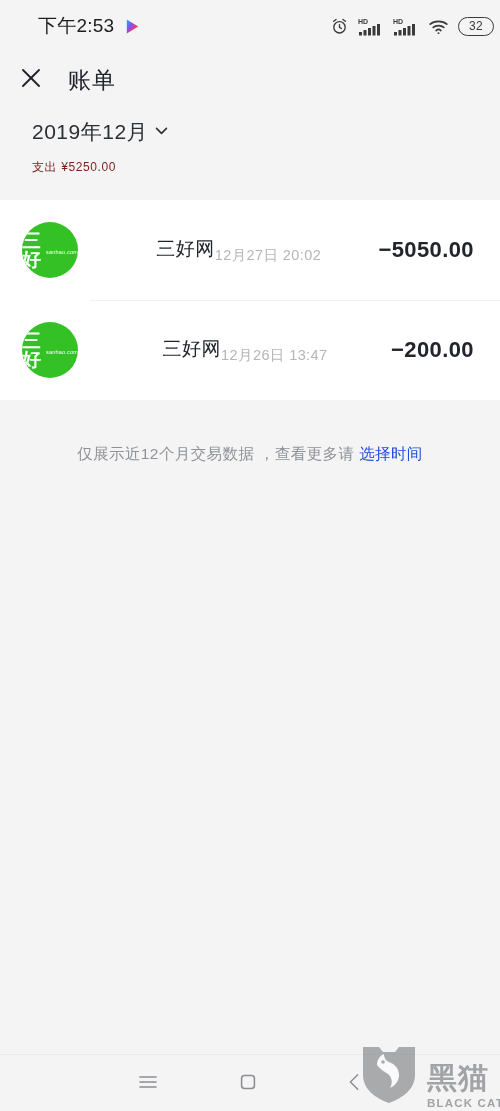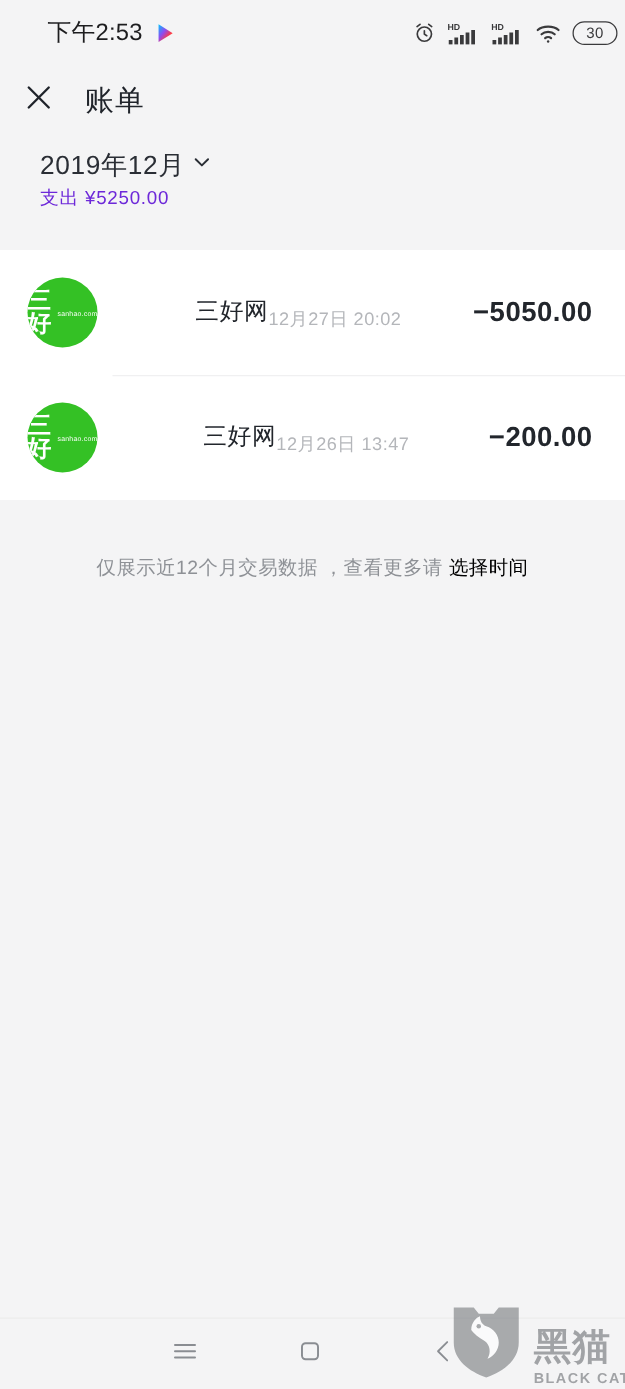--- a/index.html
+++ b/index.html
@@ -79,23 +79,23 @@
   }
   .summary-month {
     display: flex;
     align-items: center;
     gap: 5px;
     font-size: 21px;
     color: #2a2e35;
     letter-spacing: 0.5px;
   }
   .summary-sub {
-    margin-top: 3px;
-    font-size: 15px;
-    color: #6d28d9;
+    margin-top: 13px;
+    font-size: 12px;
+    color: #7f1d1d;
     letter-spacing: 0.6px;
   }
 
   
   .card {
     position: absolute;
     top: 200px; left: 0;
     width: 500px;
     background: #ffffff;
     padding: 0 0 0 0;
@@ -170,21 +170,21 @@
   .note {
     position: absolute;
     top: 444px; left: 0;
     width: 500px;
     text-align: center;
     font-size: 15.5px;
     color: #8e9196;
     letter-spacing: 0.4px;
   }
   .note-link {
-    color: #000000;
+    color: #1d4ed8;
   }
 
   
   .navbar {
     position: absolute;
     bottom: 0; left: 0;
     width: 500px; height: 57px;
     background: #f4f4f5;
     border-top: 1px solid #ebebec;
   }
@@ -285,21 +285,21 @@
         </svg>
       </span>
       <span>
         <svg class="ic" width="21" height="19" viewBox="0 0 24 20" fill="none" stroke="#3a3a3c" stroke-width="2" stroke-linecap="round">
           <path d="M2.5 7.2 C7 3 17 3 21.5 7.2"></path>
           <path d="M6 11 C9 8.2 15 8.2 18 11"></path>
           <path d="M9.3 14.6 C10.8 13.2 13.2 13.2 14.7 14.6"></path>
           <circle cx="12" cy="17.6" r="1.1" fill="#3a3a3c" stroke="none"></circle>
         </svg>
       </span>
-      <span class="battery">30</span>
+      <span class="battery">32</span>
     </div>
   </div>
 
   <div class="titlebar">
     <div class="close-btn">
       <span>
         <svg width="24" height="24" viewBox="0 0 24 24" stroke="#20242b" stroke-width="1.9" stroke-linecap="round">
           <path d="M4 4 L20 20"></path>
           <path d="M20 4 L4 20"></path>
         </svg>

